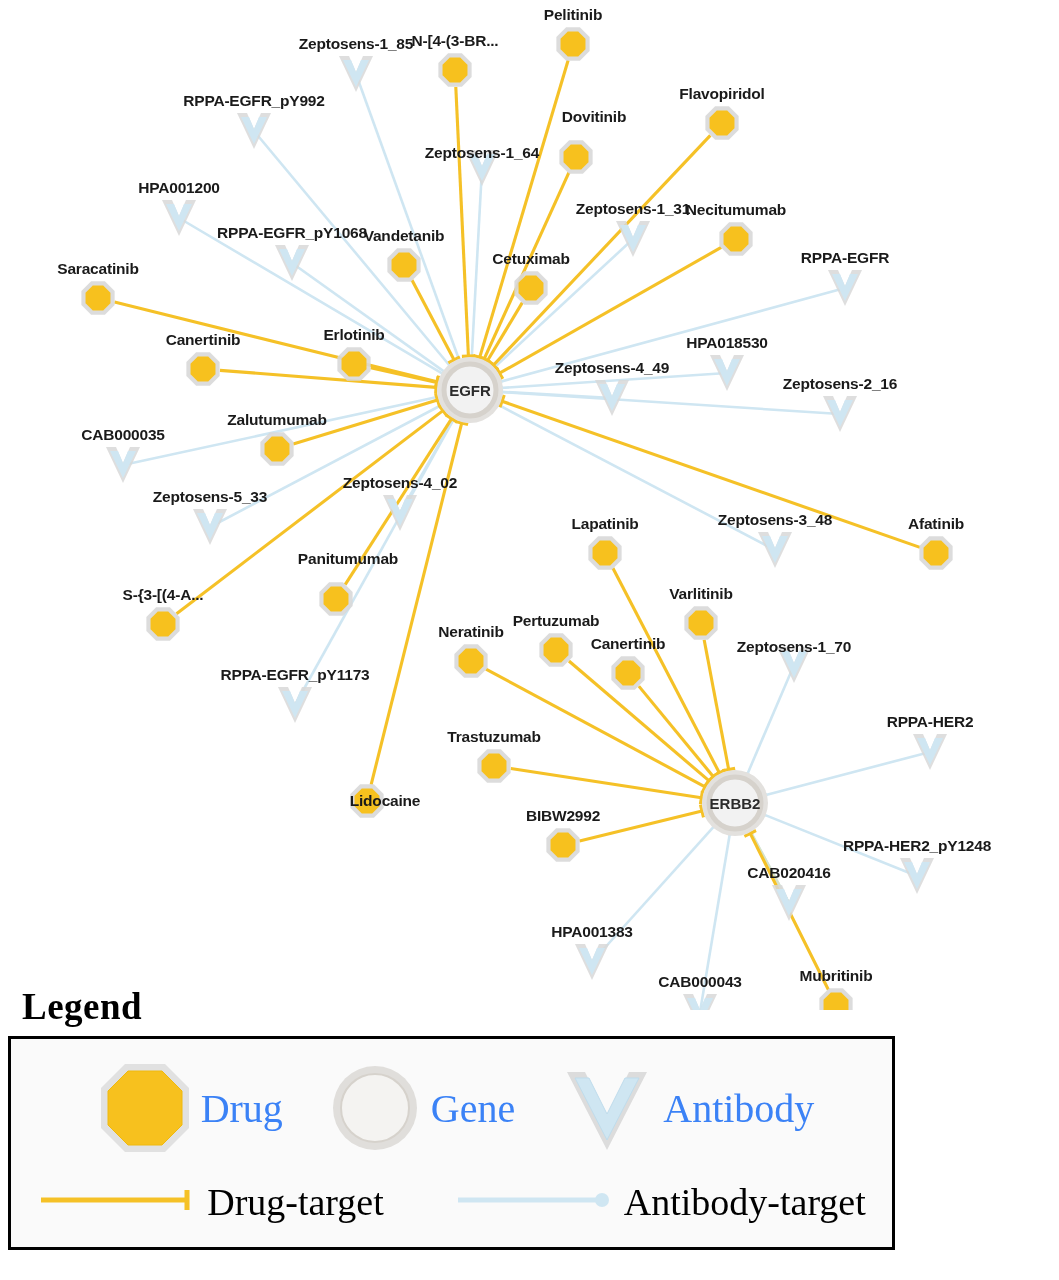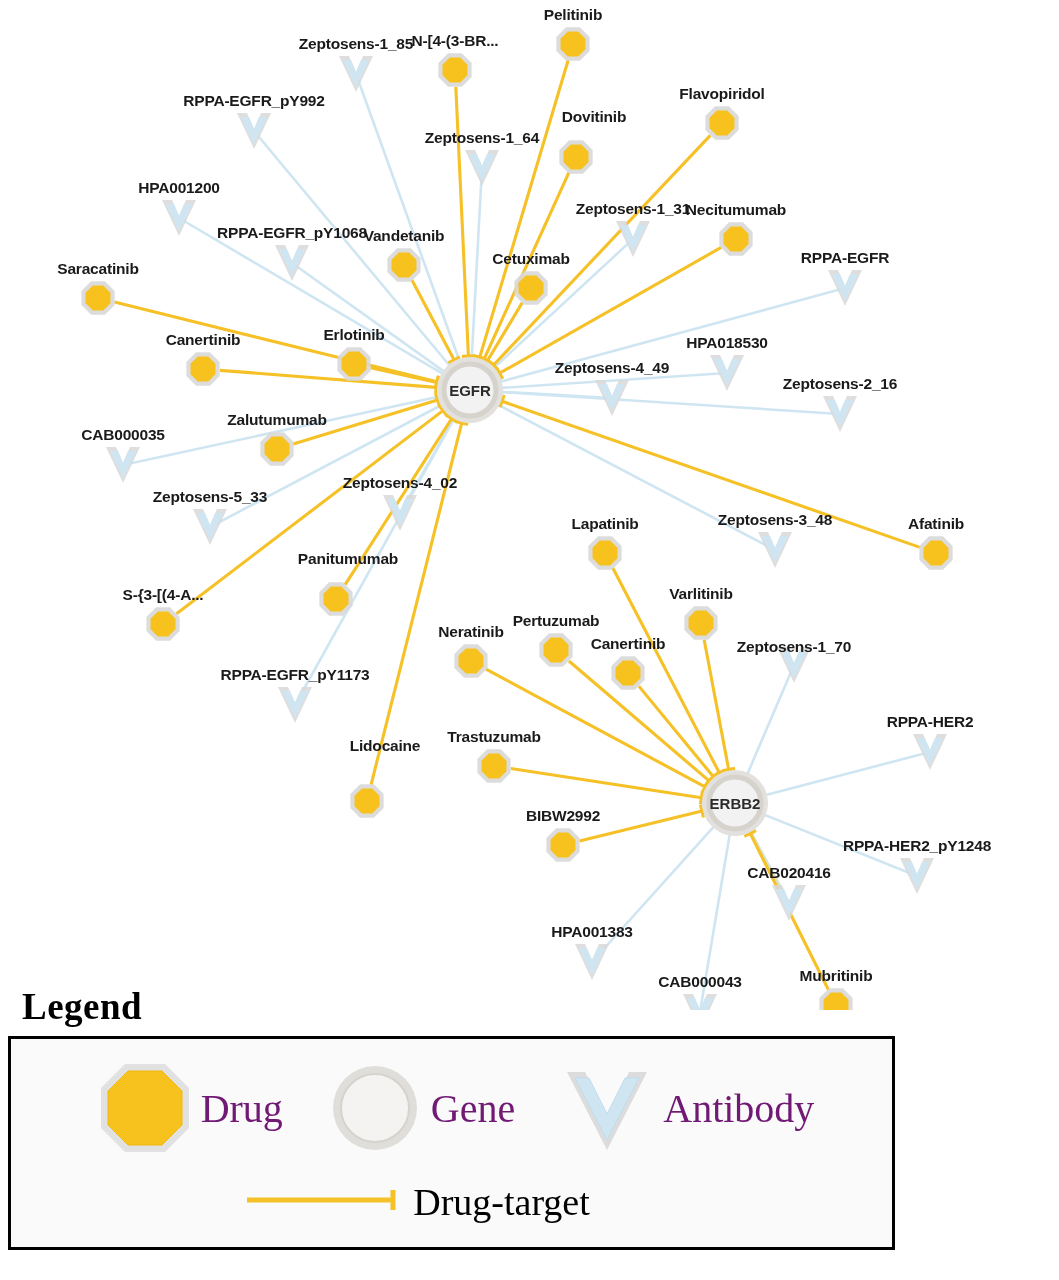--- a/index.html
+++ b/index.html
@@ -83,21 +83,21 @@
   }
   .legend-item .sym {
     width: 112px;
     display: flex;
     align-items: center;
     justify-content: center;
   }
   .legend-item .txt {
     font-family: "Liberation Serif", serif;
     font-size: 40px;
-    color: #701a75;
+    color: #3b82f6;
   }
   .legend-row2 {
     position: absolute;
     bottom: 16px;
     left: 0;
     width: 100%;
     height: 58px;
     display: flex;
     align-items: center;
     justify-content: center;
@@ -406,26 +406,26 @@
     <div class="node-label" style="left: 277px; top: 429px;">Zalutumumab</div>
     <div class="node-label" style="left: 936px; top: 533px;">Afatinib</div>
     <div class="node-label" style="left: 605px; top: 533px;">Lapatinib</div>
     <div class="node-label" style="left: 701px; top: 603px;">Varlitinib</div>
     <div class="node-label" style="left: 336px; top: 568px; padding-left: 24px;">Panitumumab</div>
     <div class="node-label" style="left: 163px; top: 604px;">S-{3-[(4-A...</div>
     <div class="node-label" style="left: 556px; top: 630px;">Pertuzumab</div>
     <div class="node-label" style="left: 471px; top: 641px;">Neratinib</div>
     <div class="node-label" style="left: 628px; top: 653px;">Canertinib</div>
     <div class="node-label" style="left: 494px; top: 746px;">Trastuzumab</div>
-    <div class="node-label" style="left: 367px; top: 755px; padding-left: 36px;">Lidocaine</div>
+    <div class="node-label" style="left: 367px; top: 810px; padding-left: 36px;">Lidocaine</div>
     <div class="node-label" style="left: 563px; top: 825px;">BIBW2992</div>
     <div class="node-label" style="left: 836px; top: 985px;">Mubritinib</div>
     <div class="node-label" style="left: 356px; top: 53px;">Zeptosens-1_85</div>
     <div class="node-label" style="left: 254px; top: 110px;">RPPA-EGFR_pY992</div>
-    <div class="node-label" style="left: 482px; top: 147px;">Zeptosens-1_64</div>
+    <div class="node-label" style="left: 482px; top: 162px;">Zeptosens-1_64</div>
     <div class="node-label" style="left: 179px; top: 197px;">HPA001200</div>
     <div class="node-label" style="left: 633px; top: 218px;">Zeptosens-1_31</div>
     <div class="node-label" style="left: 292px; top: 242px;">RPPA-EGFR_pY1068</div>
     <div class="node-label" style="left: 845px; top: 267px;">RPPA-EGFR</div>
     <div class="node-label" style="left: 727px; top: 352px;">HPA018530</div>
     <div class="node-label" style="left: 612px; top: 377px;">Zeptosens-4_49</div>
     <div class="node-label" style="left: 840px; top: 393px;">Zeptosens-2_16</div>
     <div class="node-label" style="left: 123px; top: 444px;">CAB000035</div>
     <div class="node-label" style="left: 210px; top: 506px;">Zeptosens-5_33</div>
     <div class="node-label" style="left: 400px; top: 492px;">Zeptosens-4_02</div>
@@ -488,15 +488,24 @@
           <svg width="160" height="26" viewBox="0 0 160 26">
             <line x1="4" y1="13" x2="150" y2="13" stroke="#f5c127" stroke-width="5"></line>
             <line x1="150" y1="3" x2="150" y2="23" stroke="#f5c127" stroke-width="5"></line>
           </svg>
         </span>
         <span class="etxt">Drug-target</span>
       </div>
 
       <div style="width:70px"></div>
 
+      <div class="legend-edge">
+        <span>
+          <svg width="160" height="26" viewBox="0 0 160 26">
+            <line x1="4" y1="13" x2="144" y2="13" stroke="#cfe6f2" stroke-width="5"></line>
+            <circle cx="148" cy="13" r="7" fill="#cfe6f2"></circle>
+          </svg>
+        </span>
+        <span class="etxt">Antibody-target</span>
+      </div>
     </div>
   </div>
 </div>
 
 </body></html>

